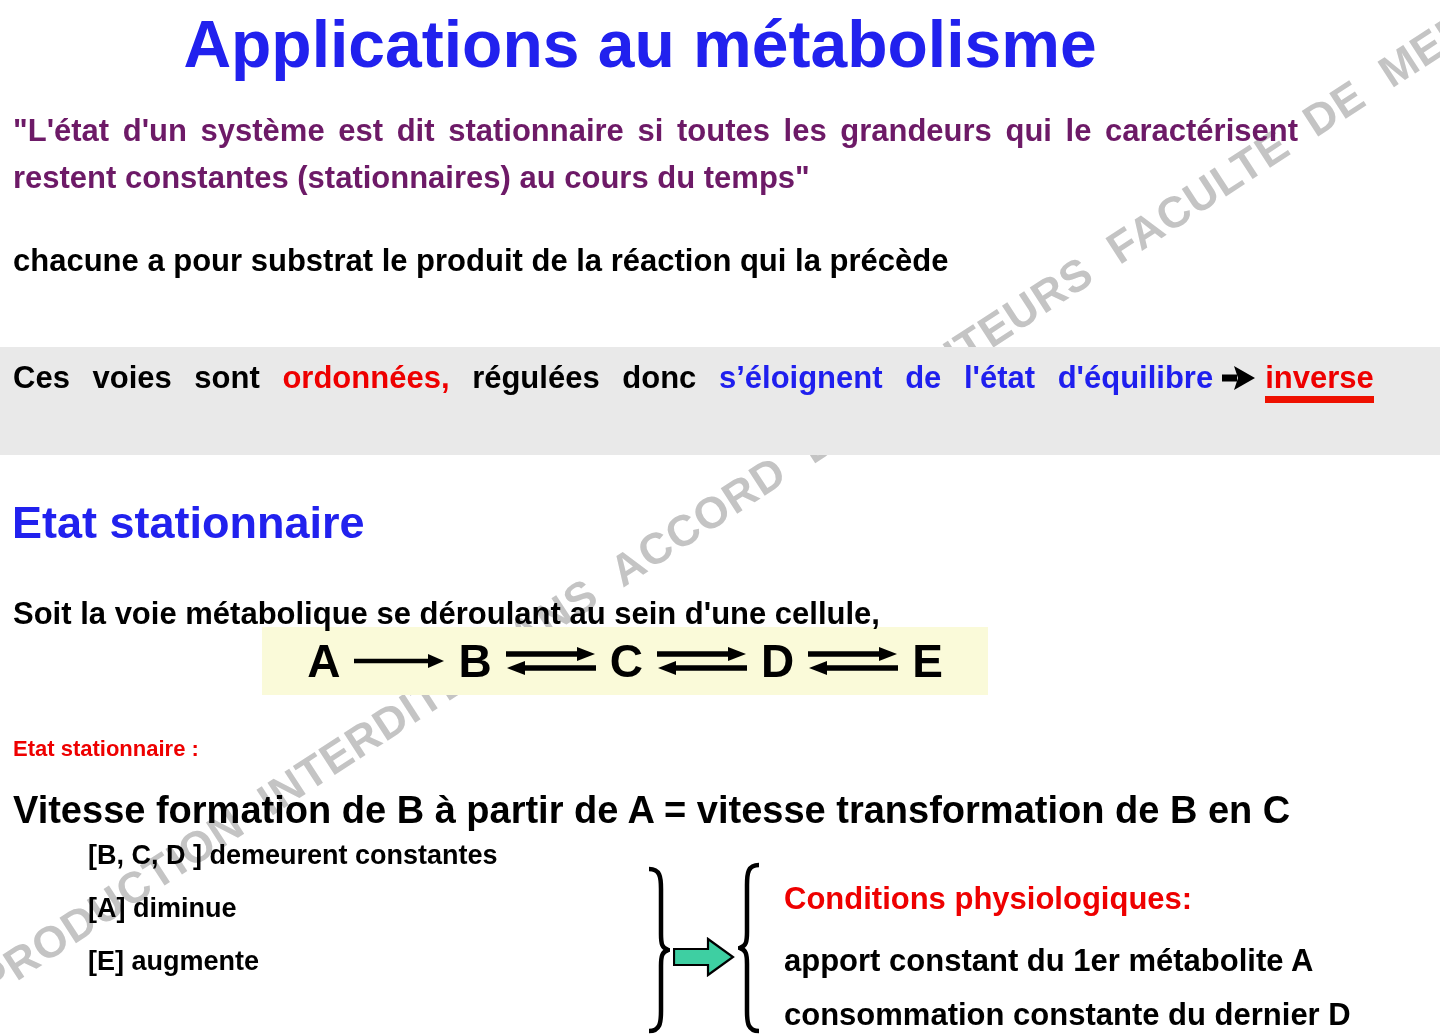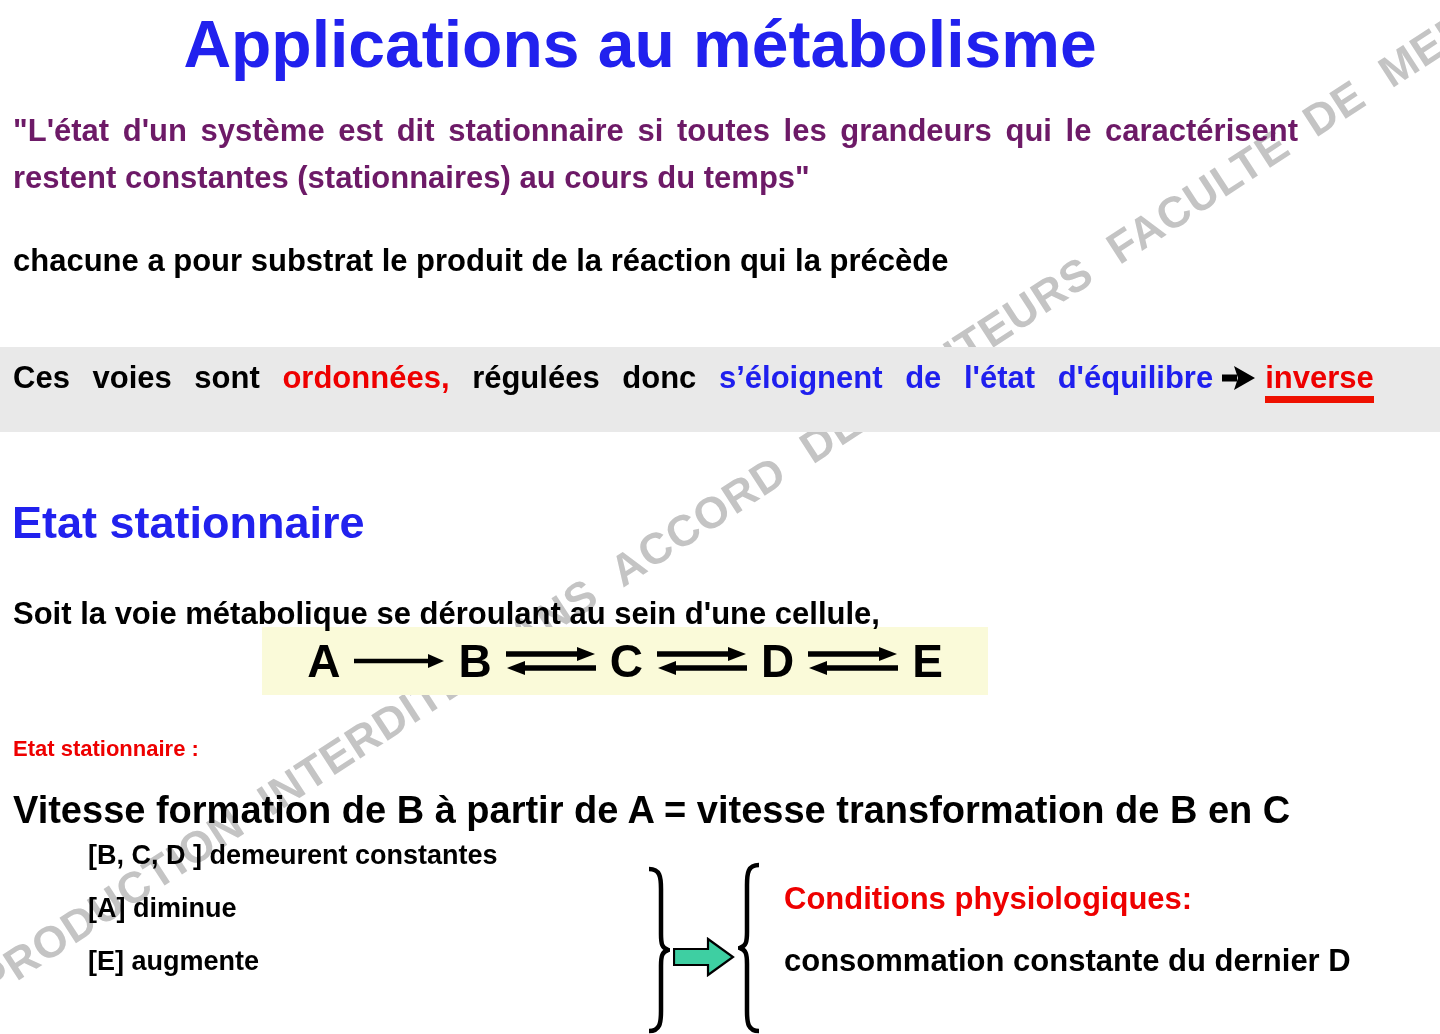--- a/index.html
+++ b/index.html
@@ -29,21 +29,21 @@
   
   #quote{top:107px;left:13px;width:1424px;z-index:2;color:var(--purple);font-size:31px;line-height:47px;}
   #quote .l1{word-spacing:5px;white-space:nowrap;}
 
   
   #intro{top:234px;left:13px;width:1424px;z-index:2;font-size:31px;line-height:54px;}
   #intro .l1{word-spacing:16px;white-space:nowrap;}
 
   
   #banner{
-    top:347px;left:0;width:1440px;height:85px;background:var(--banner-bg);z-index:1;
+    top:347px;left:0;width:1440px;height:108px;background:var(--banner-bg);z-index:1;
     font-size:31px;
     text-align:center;
   }
   #banner .bline{position:absolute;left:13px;white-space:nowrap;}
   #banner .bline1{top:13px;word-spacing:14px;}
   #banner .bline2{top:65px;}
   .u{border-bottom:7px solid var(--underline-red);padding-bottom:1px;}
   .ding{vertical-align:-3px;margin:0 8px;}
 
   
@@ -148,14 +148,15 @@
   <polygon points="1,13 35,13 35,3 60,21 35,39 35,29 1,29" style="fill:var(--arrow-green);stroke:#000;stroke-width:2.2"></polygon>
 </svg>
 
 <svg id="brace-open" class="abs" width="26" height="172" viewBox="0 0 26 172">
   <path d="M21 3 C 10 3, 9 11, 9 23 L 9 70 C 9 80, 8 84, 2 86
            C 8 88, 9 92, 9 102 L 9 149 C 9 161, 10 169, 21 169" fill="none" stroke="#000" stroke-width="4.5"></path>
 </svg>
 
 <div id="conditions-heading" class="abs">Conditions physiologiques:</div>
 <div id="conditions-items" class="abs">
+    <div>apport constant du 1er métabolite A</div>
     <div>consommation constante du dernier D</div>
   </div>
 
 </body></html>

